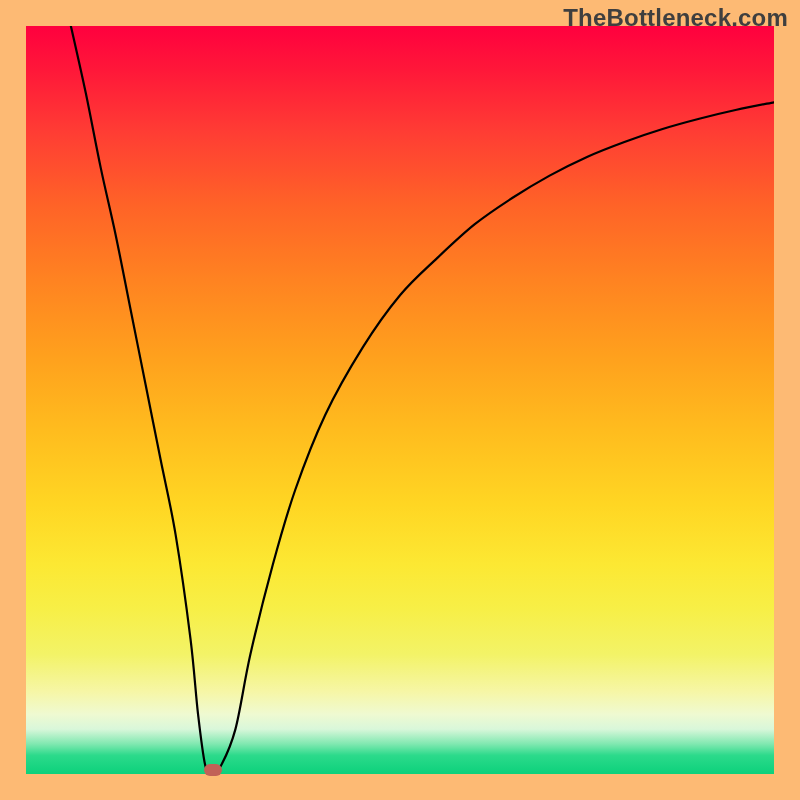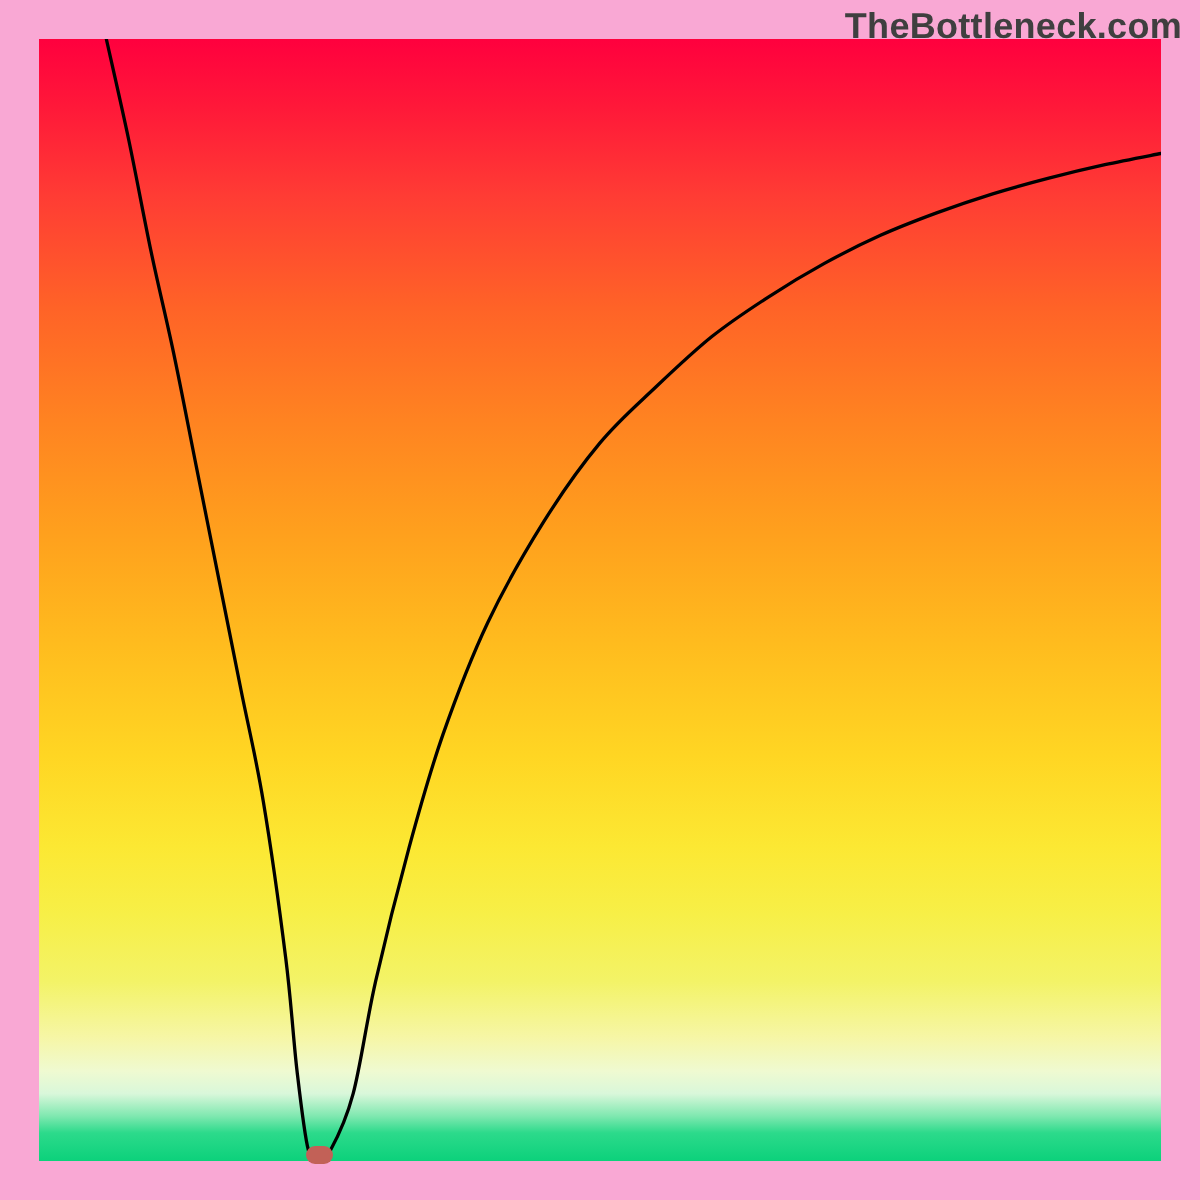--- a/index.html
+++ b/index.html
@@ -8,21 +8,21 @@
     width: 800px;
     height: 800px;
     background: #000;
     font-family: Arial, Helvetica, sans-serif;
     overflow: hidden;
   }
   .frame {
     position: relative;
     width: 800px;
     height: 800px;
-    background: #f9a8d4;
+    background: #fdba74;
   }
   .watermark {
     position: absolute;
     top: 4px;
     right: 12px;
     color: #3f3f3f;
     font-size: 24px;
     font-weight: 600;
     letter-spacing: 0.2px;
     user-select: none;

